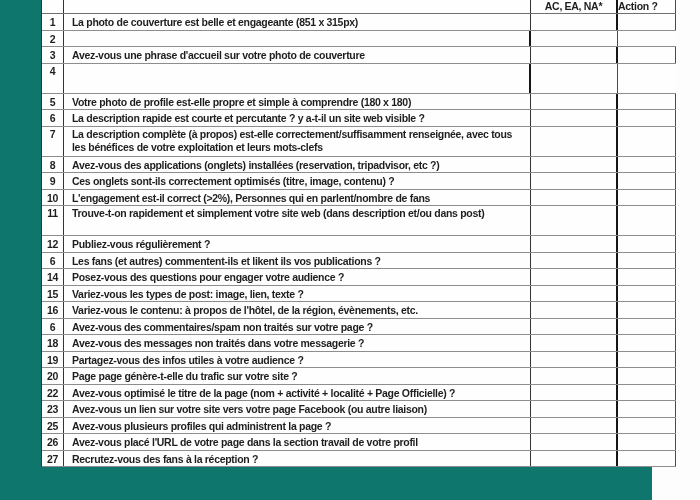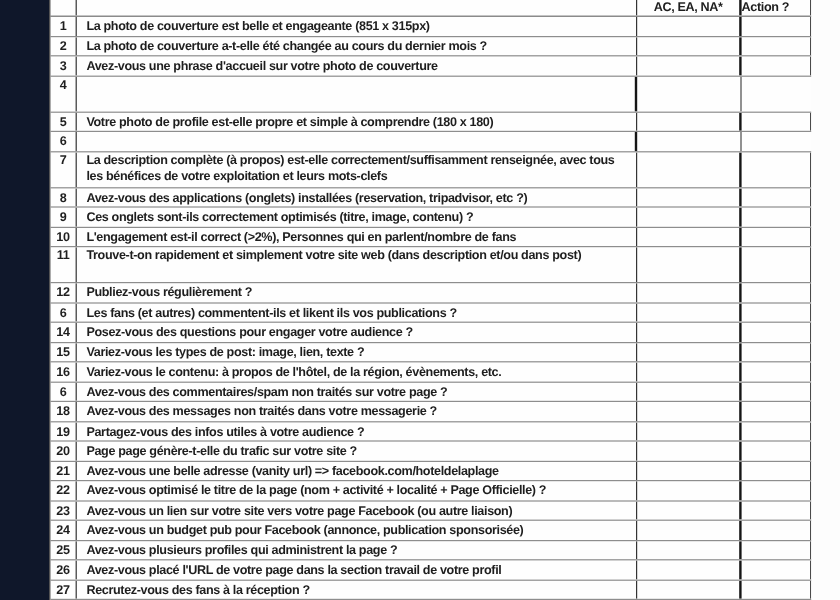--- a/index.html
+++ b/index.html
@@ -14,21 +14,21 @@
     font-family: "Liberation Sans", sans-serif;
     font-weight: 700;
     color: #1e1e1e;
     font-size: 10.5px;
     letter-spacing: -0.3px;
   }
   .doc-canvas {
     position: relative;
     width: 652px;
     height: 500px;
-    background: #0f172a;
+    background: #0f766e;
   }
   .audit-table {
     position: absolute;
     left: 41px;
     top: 0;
     width: 634px;
     border-left: 1px solid #343434;
     background: #fefefe;
   }
   .t-row {
@@ -93,21 +93,20 @@
     <div>
   <div class="t-row">
     <div class="cell c-num">1</div>
     <div class="cell c-q">La photo de couverture est belle et engageante (851 x 315px)</div>
     <div class="cell c-status"></div>
     <div class="cell c-action"></div>
   </div>
 
   <div class="t-row">
     <div class="cell c-num">2</div>
-    <div class="cell c-q">La photo de couverture a-t-elle été changée au cours du dernier mois ?</div>
     <div class="cell c-status"></div>
     <div class="cell c-action"></div>
   </div>
 
   <div class="t-row">
     <div class="cell c-num">3</div>
     <div class="cell c-q">Avez-vous une phrase d'accueil sur votre photo de couverture</div>
     <div class="cell c-status"></div>
     <div class="cell c-action"></div>
   </div>
@@ -120,20 +119,21 @@
 
   <div class="t-row">
     <div class="cell c-num">5</div>
     <div class="cell c-q">Votre photo de profile est-elle propre et simple à comprendre (180 x 180)</div>
     <div class="cell c-status"></div>
     <div class="cell c-action"></div>
   </div>
 
   <div class="t-row">
     <div class="cell c-num">6</div>
+    <div class="cell c-q">La description rapide est courte et percutante ? y a-t-il un site web visible ?</div>
     <div class="cell c-status"></div>
     <div class="cell c-action"></div>
   </div>
 
   <div class="t-row tall">
     <div class="cell c-num">7</div>
     <div class="cell c-q">La description complète (à propos) est-elle correctement/suffisamment renseignée, avec tous les bénéfices de votre exploitation et leurs mots-clefs</div>
     <div class="cell c-status"></div>
     <div class="cell c-action"></div>
   </div>
@@ -222,47 +222,35 @@
     <div class="cell c-action"></div>
   </div>
 
   <div class="t-row">
     <div class="cell c-num">20</div>
     <div class="cell c-q">Page page génère-t-elle du trafic sur votre site ?</div>
     <div class="cell c-status"></div>
     <div class="cell c-action"></div>
   </div>
 
-  <div class="t-row">
-    <div class="cell c-num">21</div>
-    <div class="cell c-q">Avez-vous une belle adresse (vanity url) =&gt; facebook.com/hoteldelaplage</div>
-    <div class="cell c-status"></div>
-    <div class="cell c-action"></div>
-  </div>
 
   <div class="t-row">
     <div class="cell c-num">22</div>
     <div class="cell c-q">Avez-vous optimisé le titre de la page (nom + activité + localité + Page Officielle) ?</div>
     <div class="cell c-status"></div>
     <div class="cell c-action"></div>
   </div>
 
   <div class="t-row">
     <div class="cell c-num">23</div>
     <div class="cell c-q">Avez-vous un lien sur votre site vers votre page Facebook (ou autre liaison)</div>
     <div class="cell c-status"></div>
     <div class="cell c-action"></div>
   </div>
 
-  <div class="t-row">
-    <div class="cell c-num">24</div>
-    <div class="cell c-q">Avez-vous un budget pub pour Facebook (annonce, publication sponsorisée)</div>
-    <div class="cell c-status"></div>
-    <div class="cell c-action"></div>
-  </div>
 
   <div class="t-row">
     <div class="cell c-num">25</div>
     <div class="cell c-q">Avez-vous plusieurs profiles qui administrent la page ?</div>
     <div class="cell c-status"></div>
     <div class="cell c-action"></div>
   </div>
 
   <div class="t-row">
     <div class="cell c-num">26</div>

